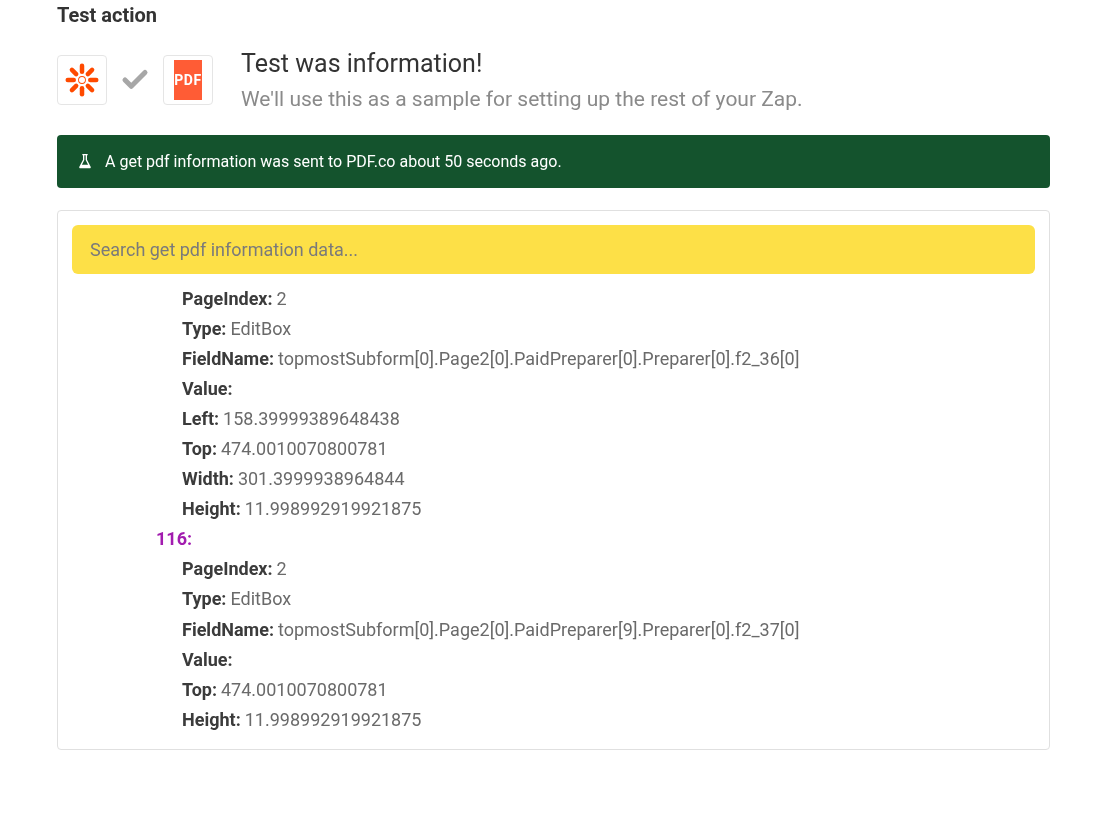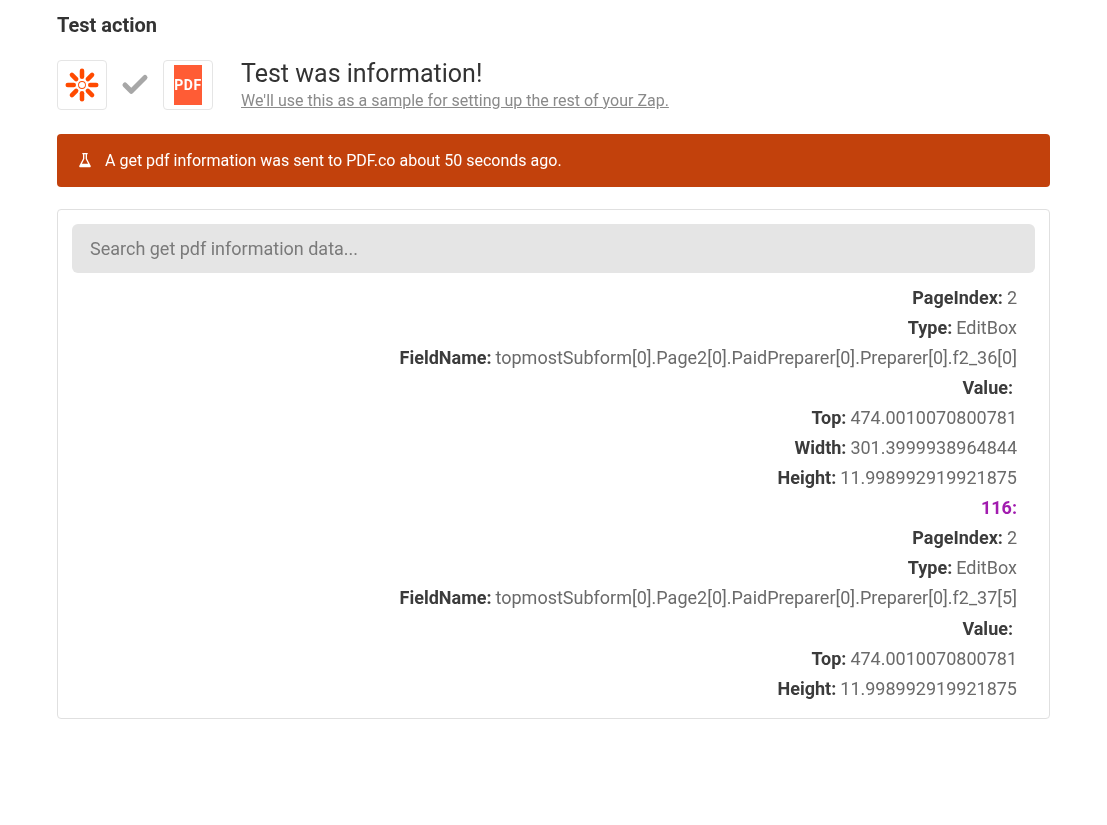--- a/index.html
+++ b/index.html
@@ -10,21 +10,21 @@
       width: 1107px;
     }
     .container {
       padding: 0 57px 30px 57px;
     }
     .section-title {
       font-size: 20px;
       font-weight: 700;
       color: #333333;
       margin-bottom: 22px;
-      padding-top: 13px;
+      padding-top: 3px;
     }
     .header-row {
       display: flex;
       align-items: center;
       gap: 12px;
       margin-bottom: 24px;
     }
     .icon-box {
       width: 50px;
       height: 50px;
@@ -63,60 +63,58 @@
       letter-spacing: 0.5px;
     }
     .title-block { margin-left: 16px; }
     .success-title {
       font-size: 25px;
       font-weight: 400;
       color: #333333;
       line-height: 1.2;
     }
     .success-subtitle {
-      font-size: 16px;
+      font-size: 21px;
       color: #8a8a8a;
-      margin-top: 2px;
-      text-decoration: underline;
+      margin-top: 8px;
     }
     .alert-success {
       background: #6fcf97;
       background: #62c188;
       background: #6dc693;
       color: #ffffff;
       border-radius: 4px;
       padding: 17px 20px;
       display: flex;
       align-items: center;
       gap: 12px;
       font-size: 16px;
       margin-bottom: 22px;
     }
-    .alert-success { background: #c2410c; }
+    .alert-success { background: #14532d; }
     .flask-icon svg { display: block; }
     .results-panel {
       border: 1px solid #e0e0e0;
       border-radius: 4px;
       padding: 14px 14px 14px 14px;
       position: relative;
     }
     .search-bar {
-      background: #e5e5e5;
+      background: #fde047;
       border-radius: 6px;
       padding: 14px 18px;
       font-size: 18px;
       color: #7a7a7a;
       margin-bottom: 10px;
     }
     .results-scroll {
       position: relative;
       max-height: 500px;
       overflow-y: auto;
       padding-right: 18px;
-      text-align: right;
     }
     .data-list {
       padding-left: 110px;
       font-size: 18px;
       color: #5f5f5f;
       line-height: 1.67;
     }
     .group-header {
       font-weight: 700;
       color: #a21caf;
@@ -195,29 +193,30 @@
   <div class="results-panel">
     <div class="search-bar">Search get pdf information data...</div>
 
     <div class="results-scroll">
       <div class="data-list">
 
         <div class="field-row"><span class="key">PageIndex:</span><span class="val">2</span></div>
         <div class="field-row"><span class="key">Type:</span><span class="val">EditBox</span></div>
         <div class="field-row"><span class="key">FieldName:</span><span class="val">topmostSubform[0].Page2[0].PaidPreparer[0].Preparer[0].f2_36[0]</span></div>
         <div class="field-row"><span class="key">Value:</span><span class="val"></span></div>
+        <div class="field-row"><span class="key">Left:</span><span class="val">158.39999389648438</span></div>
         <div class="field-row"><span class="key">Top:</span><span class="val">474.0010070800781</span></div>
         <div class="field-row"><span class="key">Width:</span><span class="val">301.3999938964844</span></div>
         <div class="field-row"><span class="key">Height:</span><span class="val">11.998992919921875</span></div>
 
         <div class="group-header">116:</div>
 
         <div class="field-row"><span class="key">PageIndex:</span><span class="val">2</span></div>
         <div class="field-row"><span class="key">Type:</span><span class="val">EditBox</span></div>
-        <div class="field-row"><span class="key">FieldName:</span><span class="val">topmostSubform[0].Page2[0].PaidPreparer[0].Preparer[0].f2_37[5]</span></div>
+        <div class="field-row"><span class="key">FieldName:</span><span class="val">topmostSubform[0].Page2[0].PaidPreparer[9].Preparer[0].f2_37[0]</span></div>
         <div class="field-row"><span class="key">Value:</span><span class="val"></span></div>
         <div class="field-row"><span class="key">Top:</span><span class="val">474.0010070800781</span></div>
         <div class="field-row"><span class="key">Height:</span><span class="val">11.998992919921875</span></div>
 
       </div>
     </div>
   </div>
 </div>
 
 </body></html>

